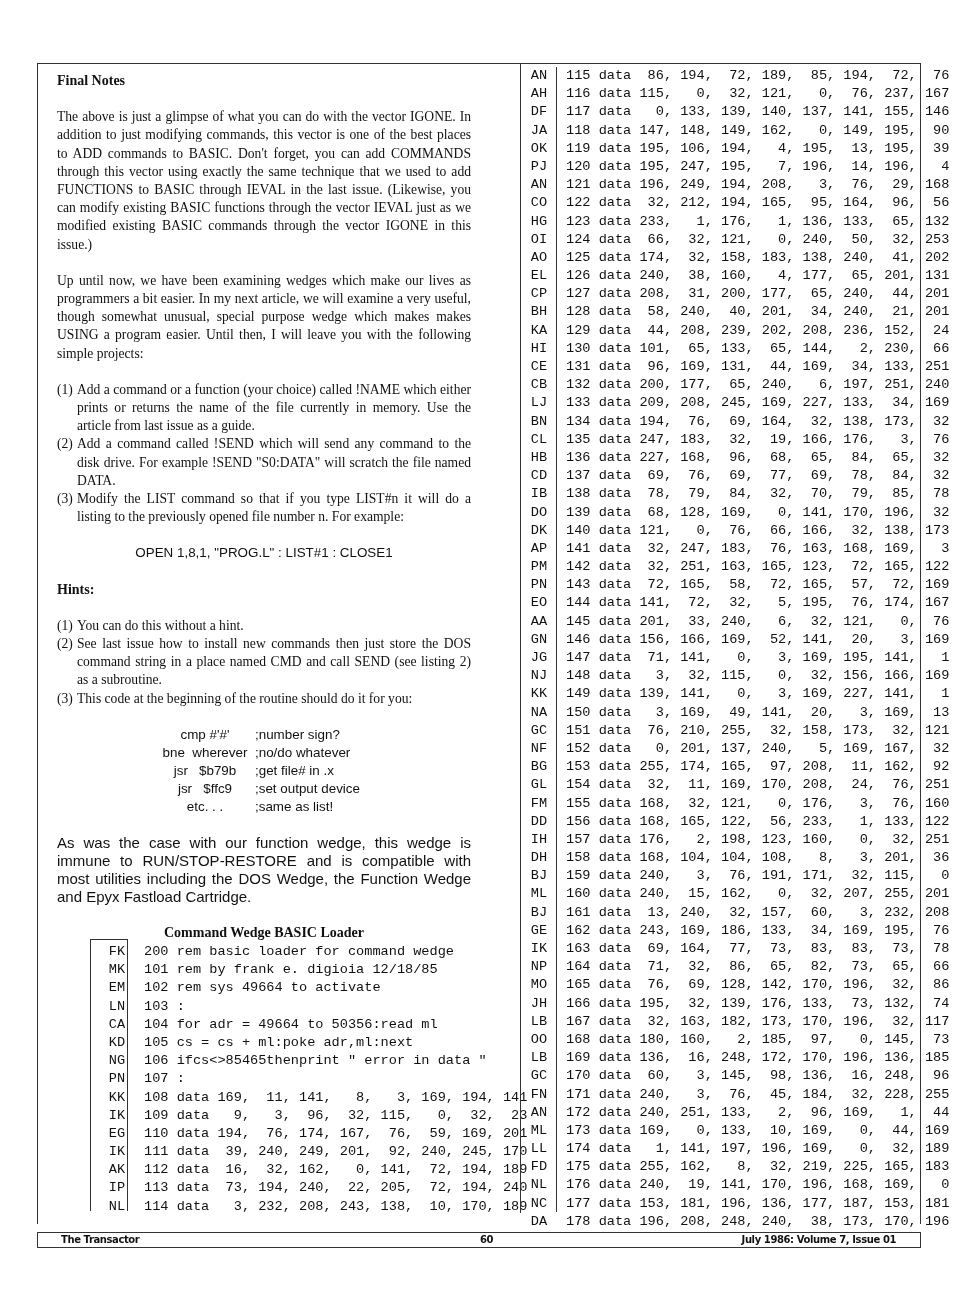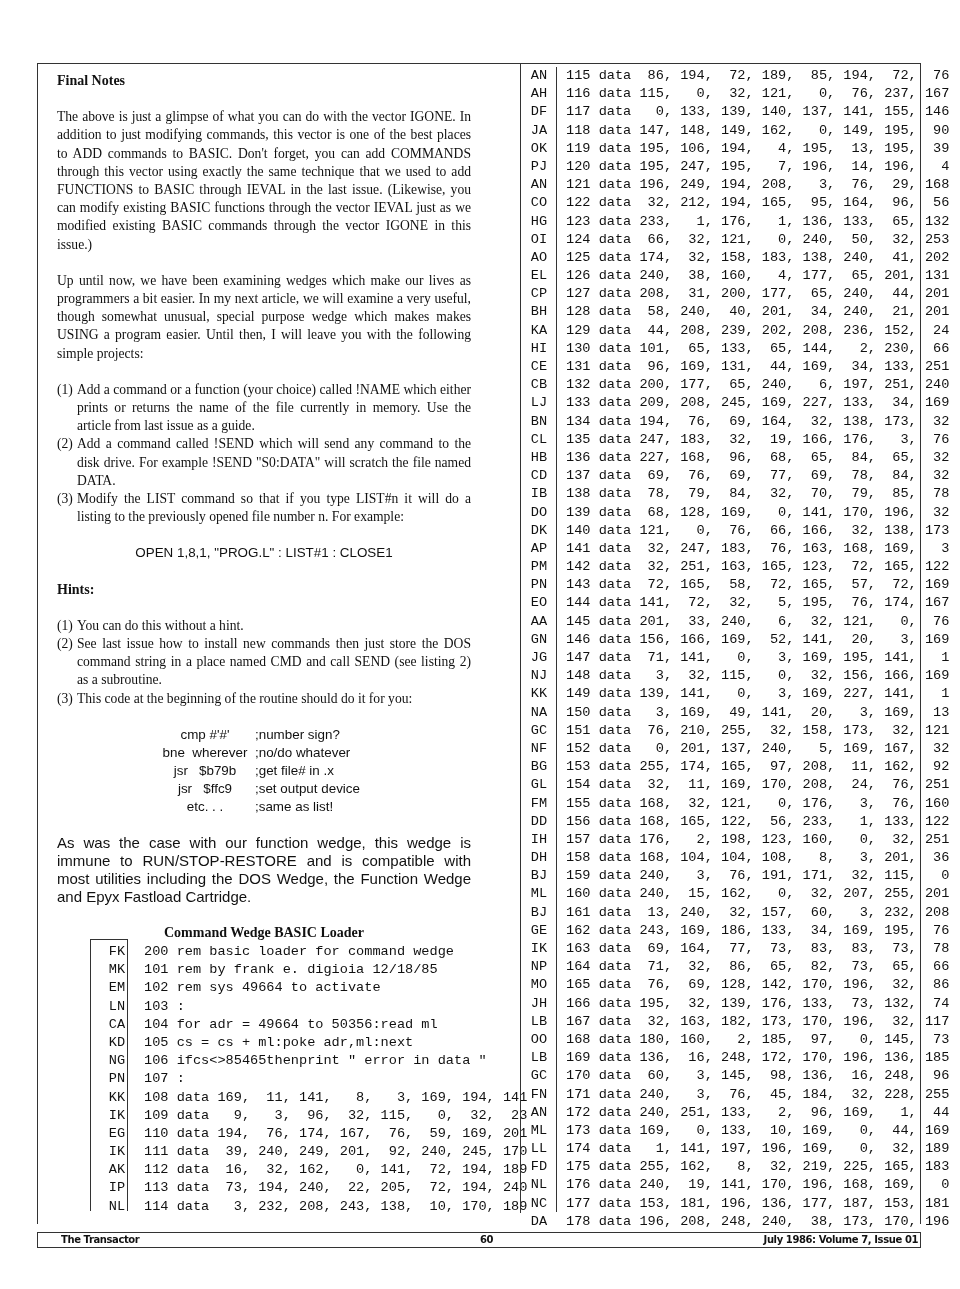--- a/index.html
+++ b/index.html
@@ -53,21 +53,21 @@
   .right-vline-a { position: absolute; left: 520px; top: 63px; width: 1.2px; height: 1150px; background: #333; }
   .right-vline-b { position: absolute; left: 556px; top: 67px; width: 1.2px; height: 1145px; background: #333; }
 
   .footer {
     position: absolute; left: 37px; top: 1232px; width: 884px; height: 16px;
     border: 1.5px solid #333; box-sizing: border-box;
     font-family: "DejaVu Sans", sans-serif; font-weight: bold; font-size: 10px; letter-spacing: -0.4px;
   }
   .footer .f-left { position: absolute; left: 23px; top: 1px; }
   .footer .f-mid { position: absolute; left: 442px; top: 1px; }
-  .footer .f-right { position: absolute; right: 2px; top: 1px; }
+  .footer .f-right { position: absolute; right: 24px; top: 1px; }
 </style>
 </head>
 <body>
 
 <div class="page-box"></div>
 
 <div class="left-col">
   <p class="heading">Final Notes</p>
   <div class="gap-l"></div>
   <p class="para">The above is just a glimpse of what you can do with the vector IGONE. In addition to just modifying commands, this vector is one of the best places to ADD commands to BASIC. Don't forget, you can add COMMANDS through this vector using exactly the same technique that we used to add FUNCTIONS to BASIC through IEVAL in the last issue. (Likewise, you can modify existing BASIC functions through the vector IEVAL just as we modified existing BASIC commands through the vector IGONE in this issue.)</p>

